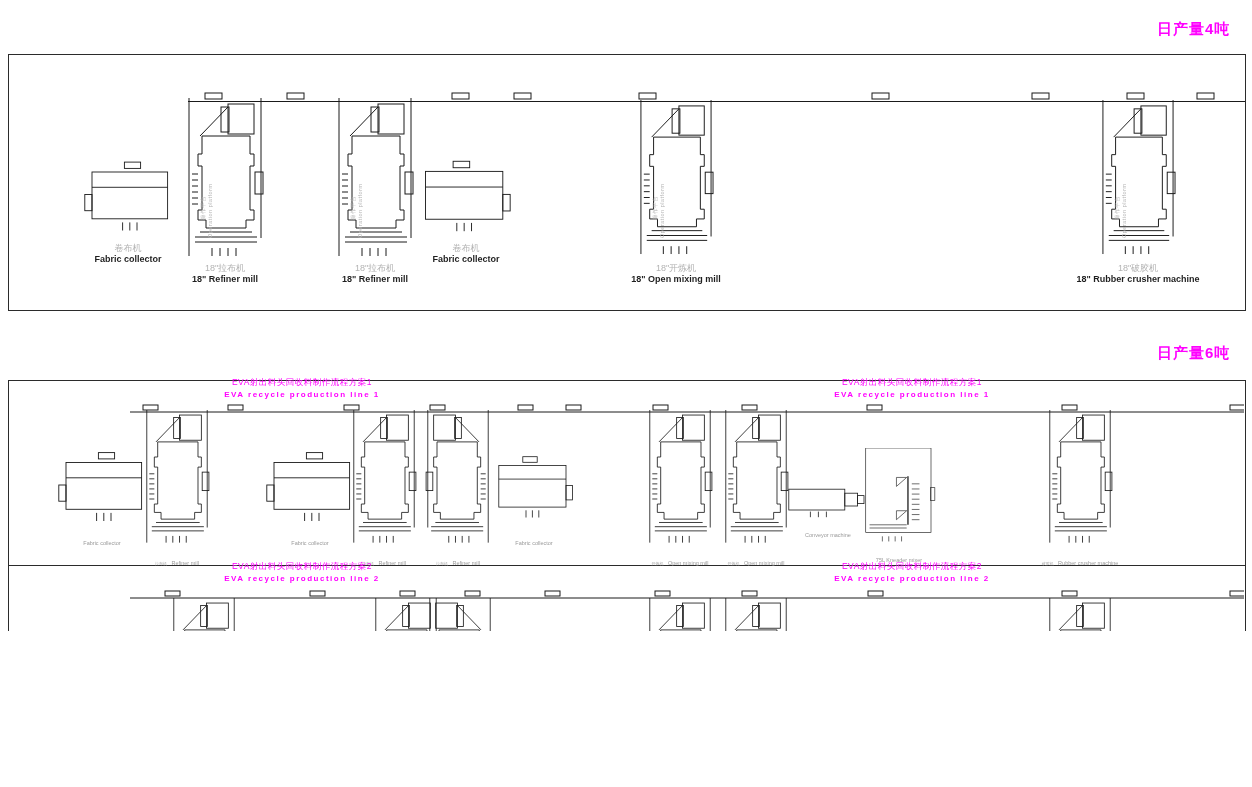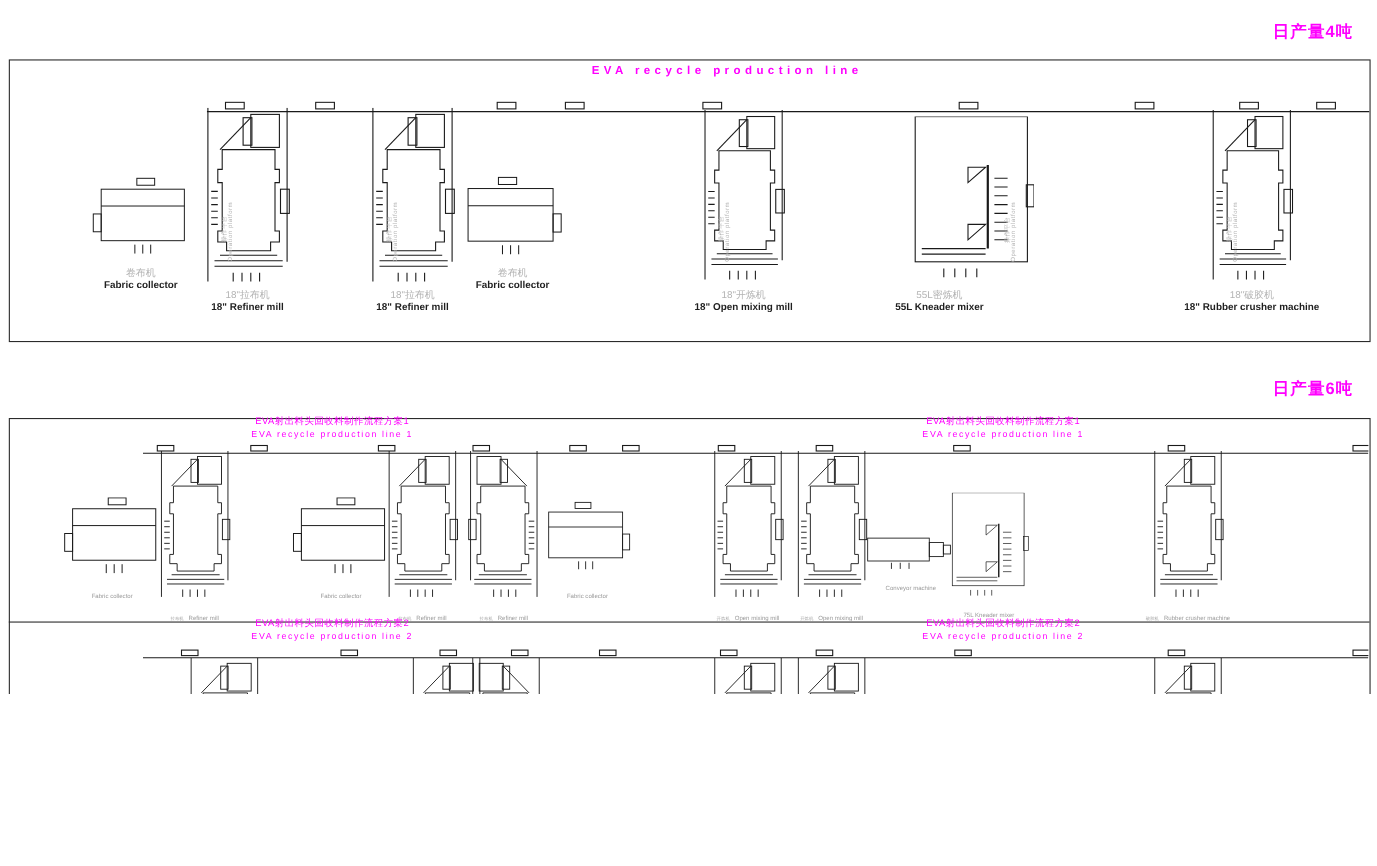--- a/index.html
+++ b/index.html
@@ -5,21 +5,21 @@
   html,body{margin:0;padding:0;background:#ffffff;}
   #canvas{position:relative;width:1252px;height:631px;background:#ffffff;overflow:hidden;
           font-family:"Liberation Sans","DejaVu Sans",sans-serif;}
   .sec-border{position:absolute;border:1px solid #2b2b2b;}
   .badge{position:absolute;color:#ff00ff;font-weight:bold;font-size:15px;letter-spacing:1px;white-space:nowrap;}
   .s1title{position:absolute;left:366px;top:56px;width:590px;text-align:center;color:#ff00ff;}
   .s1title .cnT{font-size:13px;font-weight:bold;letter-spacing:1px;}
   .s1title .enT{font-size:10.5px;font-weight:bold;letter-spacing:4px;margin-top:2px;}
   .s2title{position:absolute;width:230px;text-align:center;color:#ff00ff;}
   .s2title .cnT{font-size:8.5px;font-weight:normal;letter-spacing:0.5px;}
-  .s2title .enT{font-size:8px;font-weight:normal;letter-spacing:1.5px;margin-top:1px;}
+  .s2title .enT{font-size:8px;font-weight:bold;letter-spacing:1.5px;margin-top:1px;}
   .m{position:absolute;}
   .glyph use{stroke:#1a1a1a;fill:none;stroke-width:1;}
   .flip{transform:scaleX(-1);}
   .mlab{position:absolute;left:-34px;right:-34px;text-align:center;line-height:1.25;white-space:nowrap;}
   .cn1{color:#b3b3b3;font-size:9px;}
   .en1{color:#1f1f1f;font-size:9px;font-weight:bold;}
   .s2lab .cn2{color:#a8a8a8;font-size:4px;}
   .s2lab .en2{color:#9a9a9a;font-size:5.5px;}
   .vlab{position:absolute;transform:rotate(-90deg);transform-origin:left top;white-space:nowrap;
         color:#b5b5b5;font-size:5.5px;letter-spacing:0.5px;}
@@ -96,21 +96,20 @@
   </defs>
 </svg>
 
 <div id="canvas">
 
   <div class="badge" style="left:1157px;top:20px">日产量4吨</div>
 
   <div class="sec-border" style="left:8px;top:54px;width:1236px;height:255px"></div>
 
   <div class="s1title">
-    <div class="enT">EVA recycle production line</div>
   </div>
 
   <svg class="rail" style="left:188px;top:92px" width="1057" height="11">
     <line x1="0" y1="9.5" x2="1057" y2="9.5"></line>
     <rect x="17" y="1" width="17" height="6"></rect>
       <rect x="99" y="1" width="17" height="6"></rect>
     <rect x="264" y="1" width="17" height="6"></rect>
       <rect x="326" y="1" width="17" height="6"></rect>
     <rect x="451" y="1" width="17" height="6"></rect>
       <rect x="684" y="1" width="17" height="6"></rect>
@@ -168,31 +167,20 @@
         <use href="#sym-tall"></use>
       </svg>
     <span class="vlab" style="left:14px;top:122px">操作平台</span>
     <span class="vlab" style="left:21px;top:140px">Operation platform</span>
     <div class="mlab" style="top:165px">
       <div class="cn1">18"开炼机</div>
       <div class="en1">18" Open mixing mill</div>
     </div>
   </div>
 
-  <div class="m" style="left:828px;top:106px;width:112px">
-    <svg class="glyph" width="112" height="150" viewBox="0 0 112 150">
-        <use href="#sym-kneader"></use>
-      </svg>
-    <span class="vlab" style="left:84px;top:115px">操作平台</span>
-    <span class="vlab" style="left:91px;top:132px">Operation platform</span>
-    <div class="mlab" style="top:157px;left:-64px;right:-4px">
-      <div class="cn1">55L密炼机</div>
-      <div class="en1">55L Kneader mixer</div>
-    </div>
-  </div>
 
   <div class="m" style="left:1100px;top:98px;width:76px">
     <svg class="glyph" width="76" height="162" viewBox="0 0 78 162">
         <use href="#sym-tall"></use>
       </svg>
     <span class="vlab" style="left:14px;top:122px">操作平台</span>
     <span class="vlab" style="left:21px;top:140px">Operation platform</span>
     <div class="mlab" style="top:165px;left:-50px;right:-50px">
       <div class="cn1">18"破胶机</div>
       <div class="en1">18" Rubber crusher machine</div>

